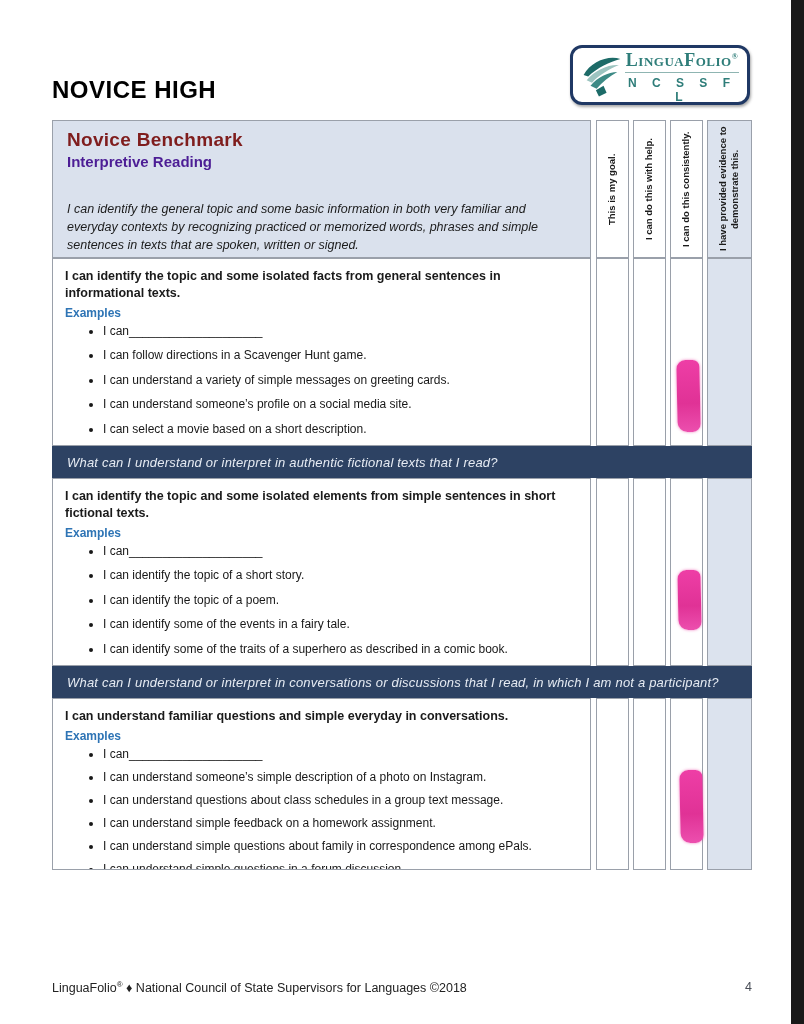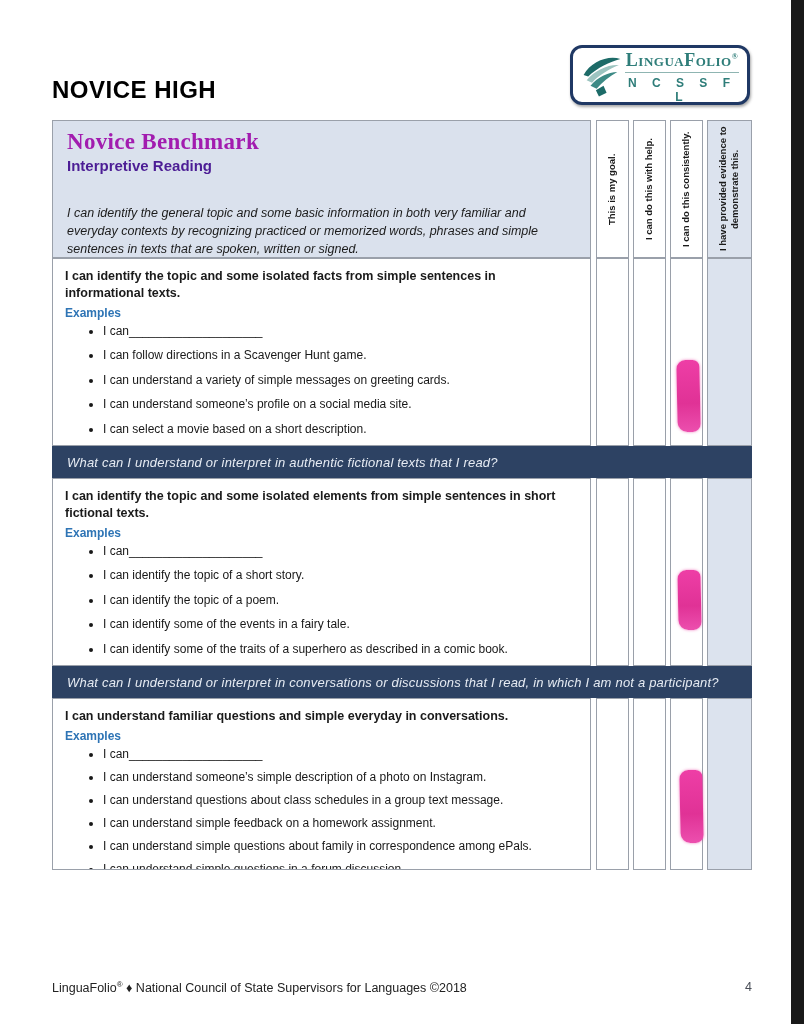--- a/index.html
+++ b/index.html
@@ -38,22 +38,22 @@
   .cell{border:1px solid #9aa0aa;box-sizing:border-box;background:#fff;}
   .main{width:539px;}
   .gut{width:5px;background:transparent;border:none;}
   .gut.s{width:4px;}
   .col{width:33px;display:flex;align-items:center;justify-content:center;overflow:hidden;}
   .col.evidence{width:45px;background:#dce3ee;}
 
   .band.header-band{height:138px;}
   .benchmark-cell{background:#dae1ed;padding:8px 14px;box-sizing:border-box;}
   .bm-title{
-    font-family:Liberation Serif, serif;font-weight:bold;font-size:23px;
-    color:#a21caf;margin:0 0 2px 0;letter-spacing:.3px;
+    font-family:Liberation Sans, sans-serif;font-weight:bold;font-size:19px;
+    color:#7f1d1d;margin:0 0 2px 0;letter-spacing:.3px;
   }
   .bm-mode{font-size:15px;font-weight:bold;color:#4c1d95;margin:0 0 30px 0;}
   .bm-desc{font-size:12.5px;font-style:italic;color:#1c1c1c;margin:0;line-height:1.45;width:97%;}
 
   .vtext{
     writing-mode:vertical-rl;transform:rotate(180deg);
     font-size:9.5px;font-weight:bold;color:#1a1a1a;
     height:128px;line-height:1.3;text-align:center;white-space:normal;
   }
 
@@ -122,21 +122,21 @@
         <span class="vtext">I can do this consistently.</span>
       </div>
     <div class="gut s"></div>
     <div class="cell col evidence">
         <span class="vtext">I have provided evidence to demonstrate this.</span>
       </div>
   </div>
 
   <div class="band content-band" style="height:188px">
     <div class="cell main">
-      <p class="statement">I can identify the topic and some isolated facts from simple sentences in informational texts.</p>
+      <p class="statement">I can identify the topic and some isolated facts from general sentences in informational texts.</p>
       <p class="examples">Examples</p>
       <ul class="ex-list">
         <li>I can____________________</li>
         <li>I can follow directions in a Scavenger Hunt game.</li>
         <li>I can understand a variety of simple messages on greeting cards.</li>
         <li>I can understand someone’s profile on a social media site.</li>
         <li>I can select a movie based on a short description.</li>
 
       </ul>
     </div>

